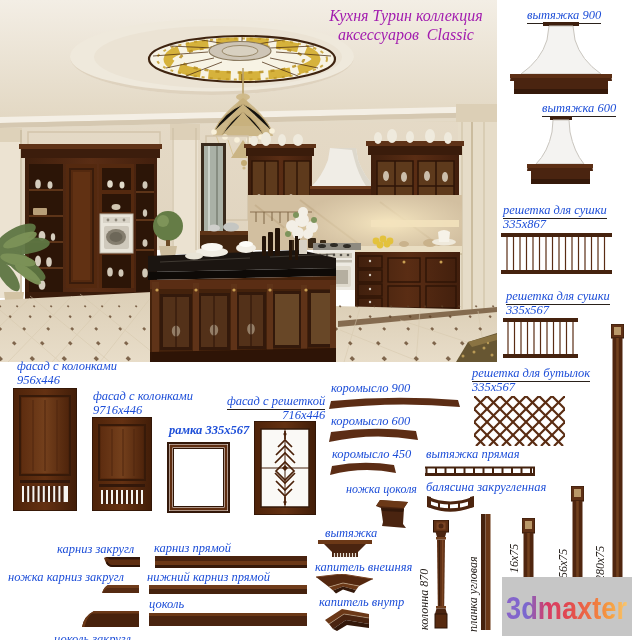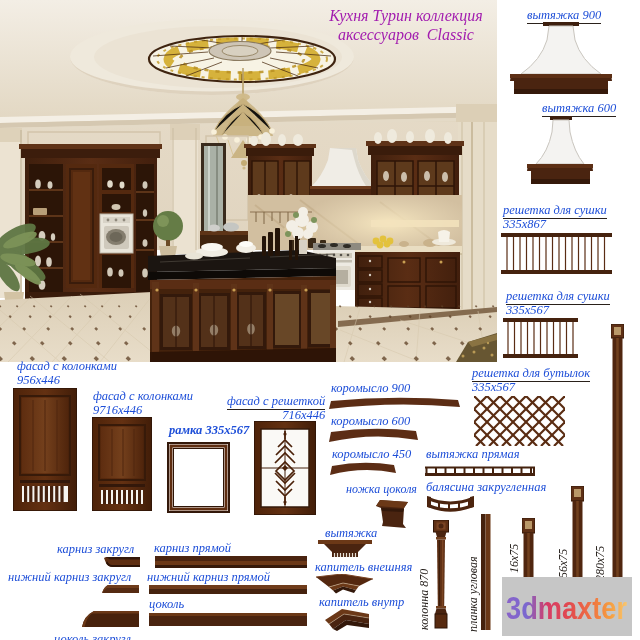--- a/index.html
+++ b/index.html
@@ -757,21 +757,21 @@
 </svg>
 
 <div class="lab" style="left:154px;top:541px;">карниз прямой</div>
 
 <svg style="left:155px;top:556px" width="152" height="12" viewBox="0 0 152 12">
   <rect x="0" y="0" width="152" height="5" fill="#4a2410"></rect>
   <rect x="0" y="5" width="152" height="4" fill="#6b3817"></rect>
   <rect x="0" y="9" width="152" height="3" fill="#35190a"></rect>
 </svg>
 
-<div class="lab" style="left:8px;top:570px;">нижний карниз закругл</div>
+<div class="lab" style="left:8px;top:570px;">ножка карниз закругл</div>
 
 <svg style="left:102px;top:585px" width="37" height="9" viewBox="0 0 37 9">
   <path d="M6 0 L37 0 L37 8 L0 8 Q2 2 6 0 Z" fill="#552a12"></path>
   <path d="M6 0 L37 0 L37 3 L5 3 Q2 5 0 8 Q2 2 6 0 Z" fill="#6f3c1b"></path>
 </svg>
 
 <div class="lab" style="left:147px;top:570px;">нижний карниз прямой</div>
 
 <svg style="left:149px;top:585px" width="158" height="9" viewBox="0 0 158 9">
   <rect x="0" y="0" width="158" height="4" fill="#6f3c1b"></rect>

